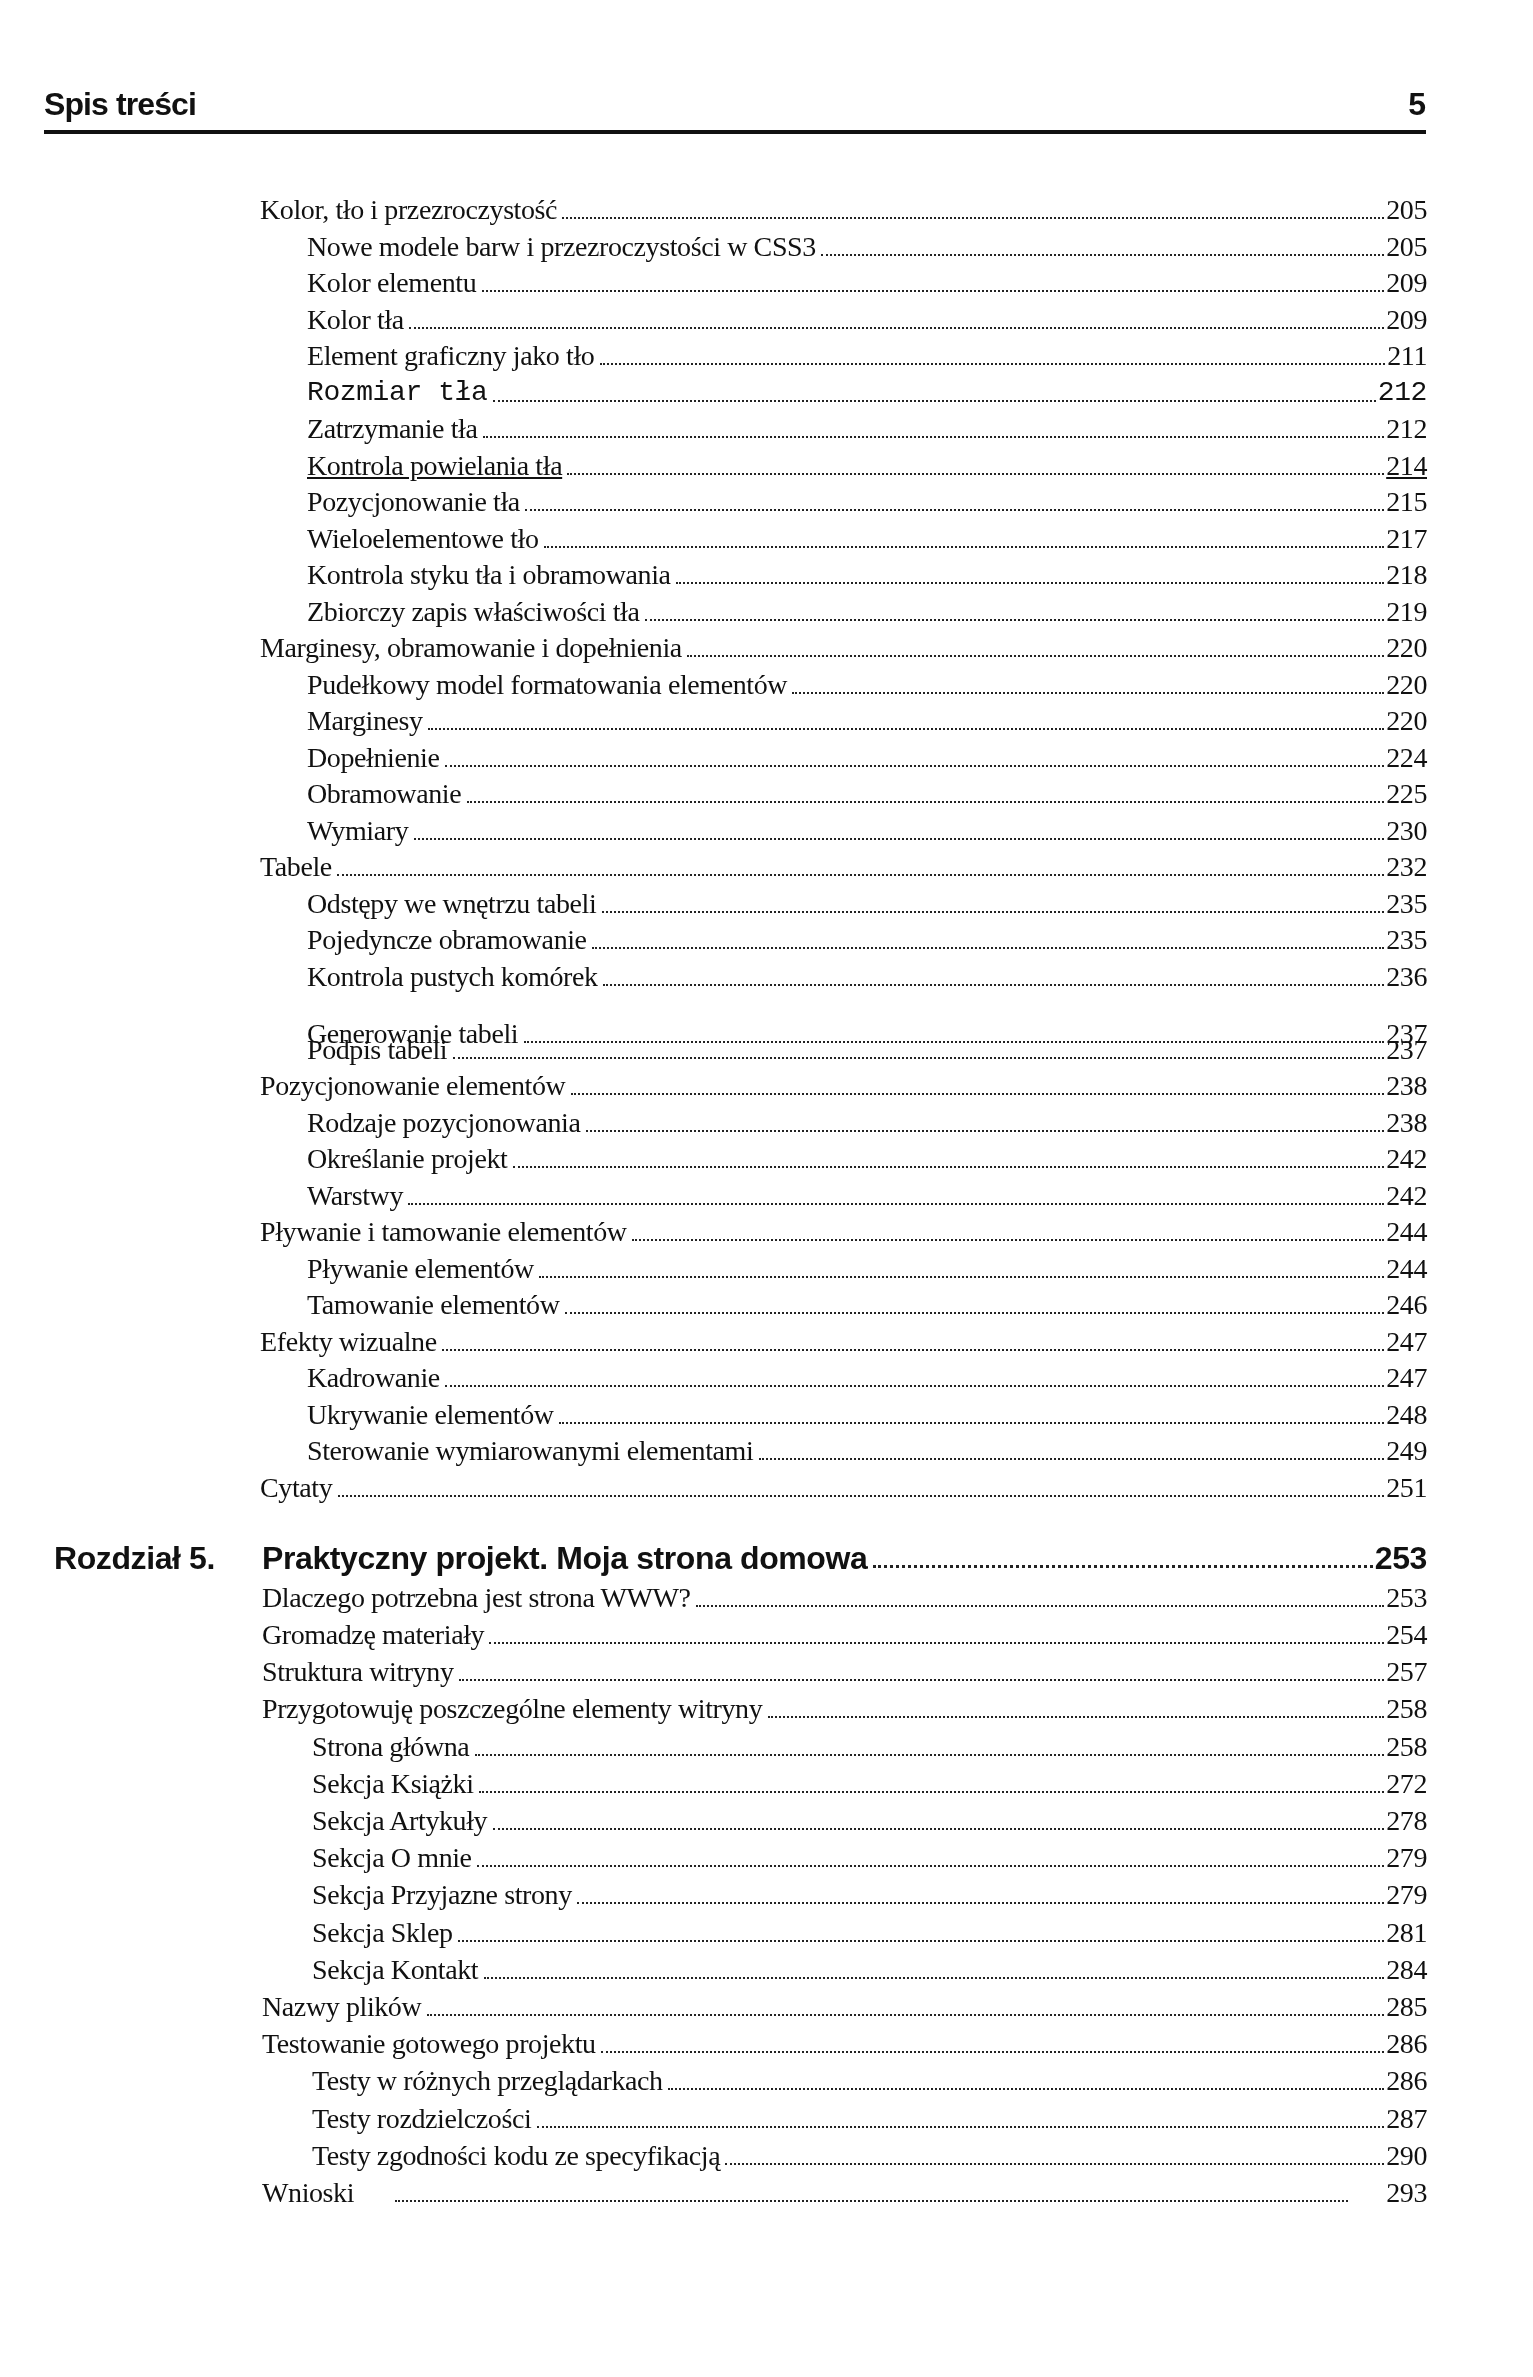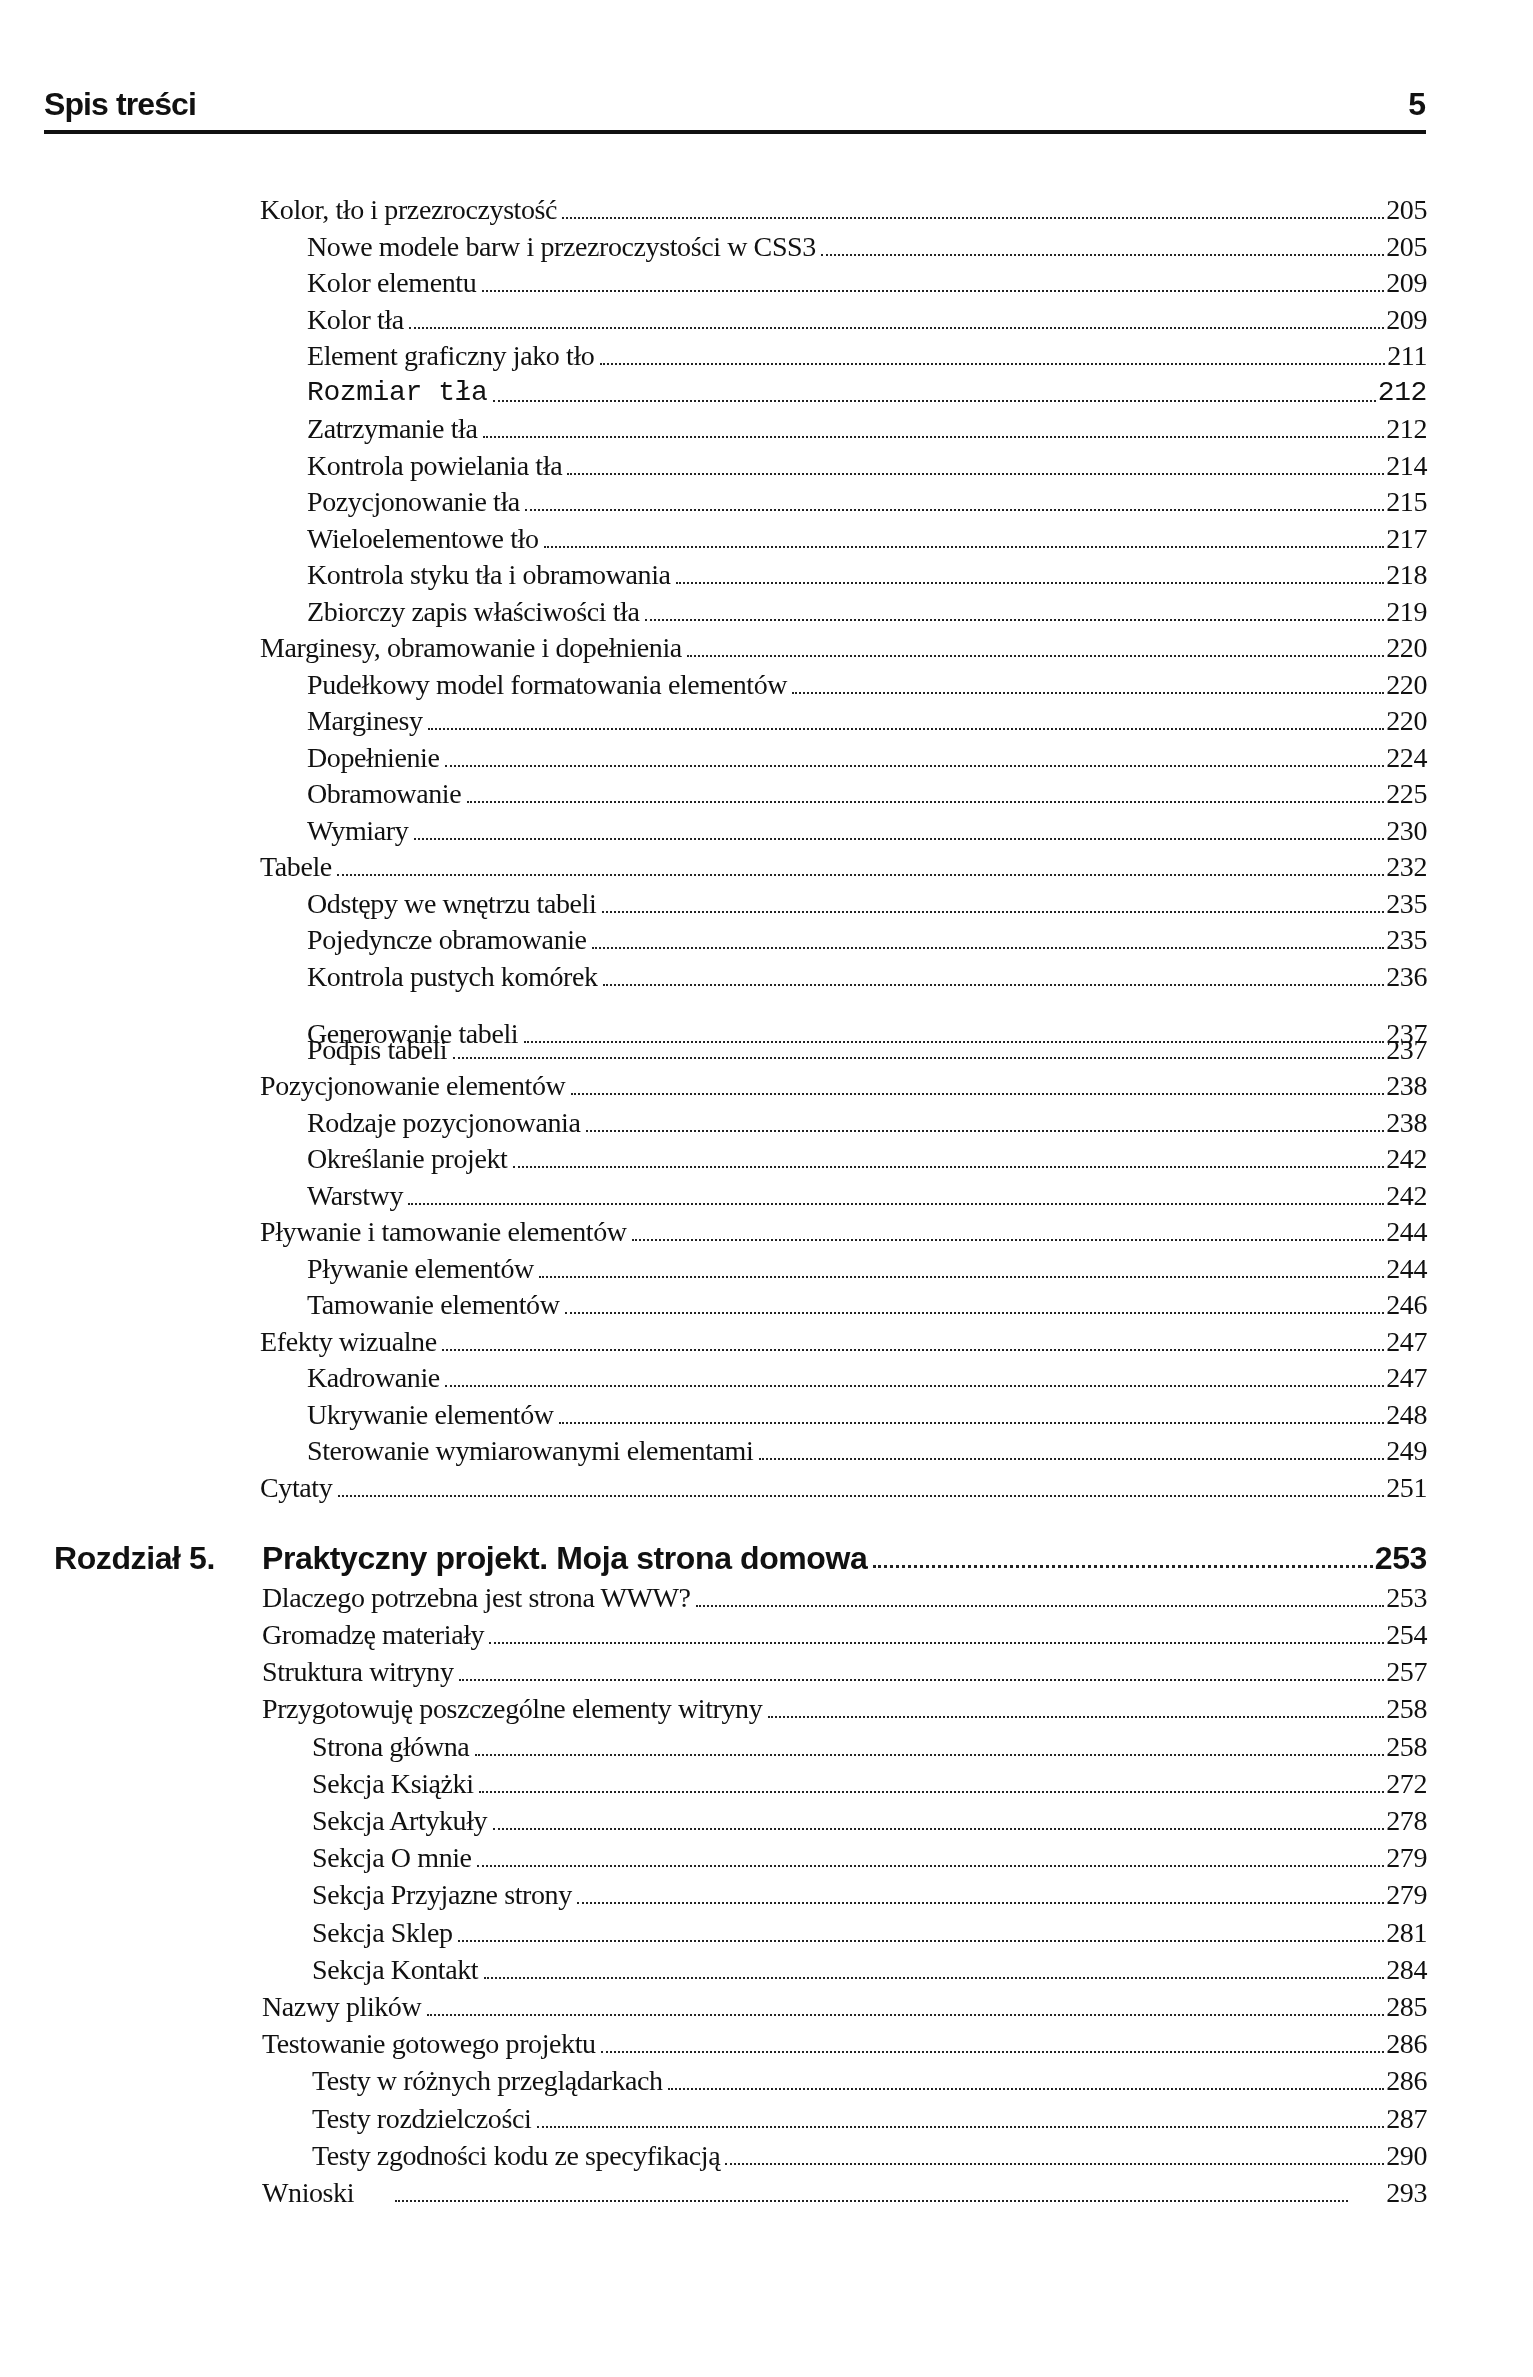--- a/index.html
+++ b/index.html
@@ -55,21 +55,21 @@
     <div class="row" style="left: 307px; top: 183px; width: 1120px; font-family: Liberation Mono, monospace;">
       <span class="lbl">Rozmiar tła</span>
       <span class="dots"></span>
       <span class="pg">212</span>
     </div>
     <div class="row" style="left: 307px; top: 219px; width: 1120px;">
       <span class="lbl">Zatrzymanie tła</span>
       <span class="dots"></span>
       <span class="pg">212</span>
     </div>
-    <div class="row" style="left: 307px; top: 256px; width: 1120px;">
+    <div class="row" style="left: 307px; top: 256px; width: 1120px; text-decoration: underline;">
       <span class="lbl">Kontrola powielania tła</span>
       <span class="dots"></span>
       <span class="pg">214</span>
     </div>
     <div class="row" style="left: 307px; top: 292px; width: 1120px;">
       <span class="lbl">Pozycjonowanie tła</span>
       <span class="dots"></span>
       <span class="pg">215</span>
     </div>
     <div class="row" style="left: 307px; top: 329px; width: 1120px;">

